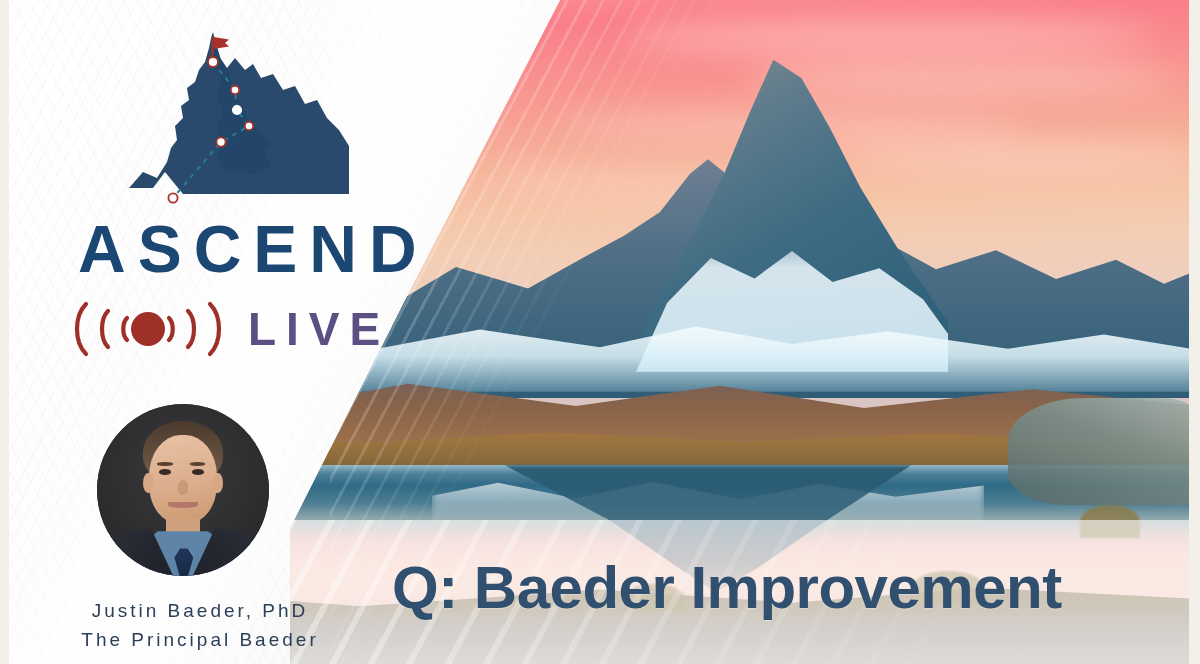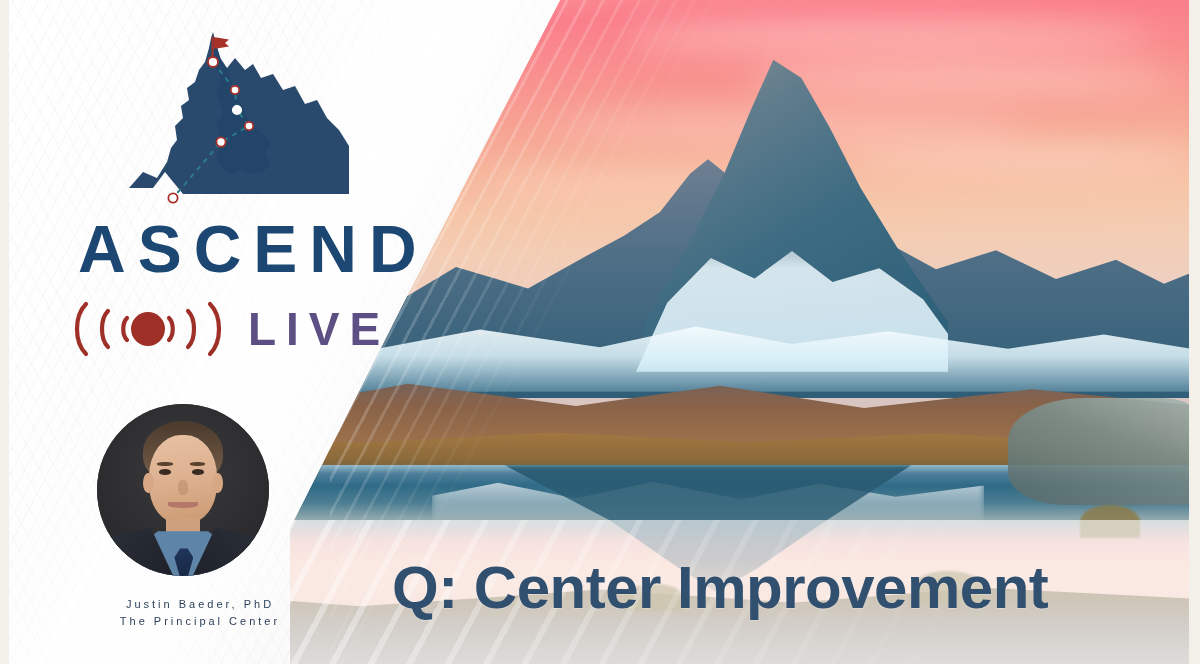--- a/index.html
+++ b/index.html
@@ -247,21 +247,21 @@
     position:absolute;left:45%;top:84%;width:11%;height:20%;
     background:linear-gradient(180deg,#20355a 0%,#16263f 100%);
     clip-path:polygon(30% 0, 70% 0, 100% 26%, 62% 100%, 38% 100%, 0 26%);
   }
 
   
   .byline{
     position:absolute;left:0;top:596px;width:400px;
     text-align:center;
     color:#2b3f59;
-    font-size:11px;
+    font-size:19px;
     letter-spacing:3.0px;
     line-height:1.55;
   }
   .byline div{white-space:nowrap;}
 
   
   .main-title{
     position:absolute;left:392px;top:558px;
     font-size:60px;
     font-weight:bold;
@@ -385,21 +385,21 @@
     <div class="pt-mouth"></div>
     <div class="pt-neck"></div>
     <div class="pt-shirt"></div>
     <div class="pt-jacket-l"></div>
     <div class="pt-jacket-r"></div>
     <div class="pt-tie"></div>
   </div>
 
   <div class="byline">
     <div>Justin Baeder, PhD</div>
-    <div>The Principal Center</div>
-  </div>
-
-  <div class="main-title">Q: Center Improvement</div>
+    <div>The Principal Baeder</div>
+  </div>
+
+  <div class="main-title">Q: Baeder Improvement</div>
 
   <div class="edge edge-l"></div>
   <div class="edge edge-r"></div>
 
 </div>
 
 </body></html>

